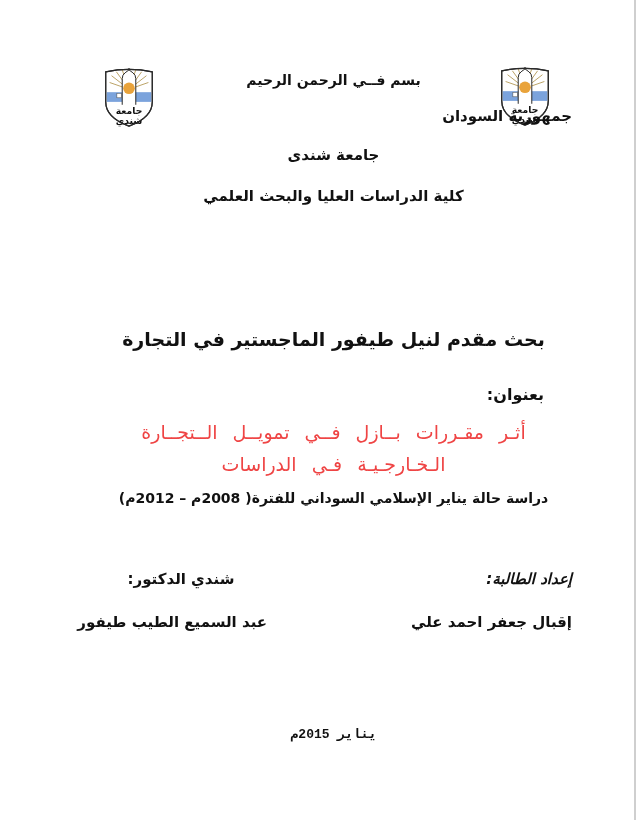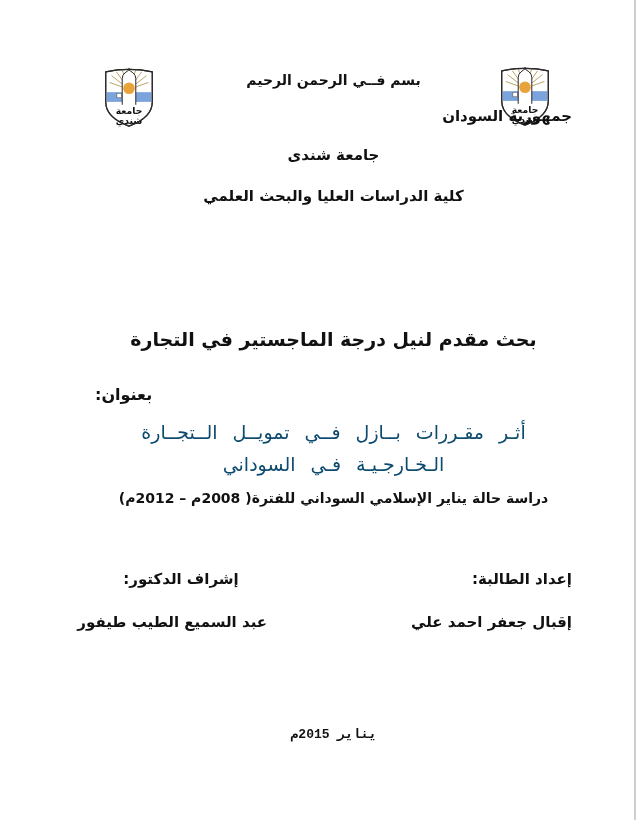--- a/index.html
+++ b/index.html
@@ -30,32 +30,32 @@
     position: absolute; left: 0; right: 0;
     text-align: center;
     font-weight: bold;
     white-space: nowrap;
   }
   .bismillah  { top: 72px;  font-size: 14px; letter-spacing: 0.3px; }
   .country    { top: 107px; font-size: 15px; text-align: right; }
   .university { top: 146px; font-size: 15px; }
   .college    { top: 187px; font-size: 15px; }
   .degree     { top: 328px; font-size: 19px; }
-  .entitled   { top: 385px; font-size: 16px; text-align: left; padding-right: 28px; }
+  .entitled   { top: 385px; font-size: 16px; text-align: right; padding-right: 28px; }
   .thesis-line1, .thesis-line2 {
     font-weight: normal;
     font-size: 19px;
     letter-spacing: 4px;
     word-spacing: 9px;
-    color: #0c4a6e;
+    color: #ef4444;
   }
   .thesis-line1 { top: 421px; }
   .thesis-line2 { top: 453px; }
   .case-study { top: 490px; font-size: 14px; }
-  .label-student   { top: 570px; font-size: 15px; text-align: right; }
+  .label-student   { top: 570px; font-size: 15px; text-align: right; font-style: italic; }
   .name-student    { top: 613px; font-size: 15px; text-align: right; }
   .label-supervisor{ top: 570px; font-size: 15px; left: 0; right: auto; width: 172px; text-align: center; }
   .name-supervisor { top: 613px; font-size: 15px; left: 0; right: auto; width: 172px; }
   .date { top: 726px; font-size: 13px; font-family: Liberation Mono, monospace; }
   .logo text {
     font-family: "DejaVu Sans", sans-serif;
     font-weight: bold;
     font-size: 9.5px;
     text-anchor: middle;
   }
@@ -96,26 +96,26 @@
     <text x="28" y="60" fill="#111111">شندي</text>
     <path d="M4,6 Q28,1 52,6 L52,37 Q52,53 28,62 Q4,53 4,37 Z" fill="none" stroke="#2a2a2a" stroke-width="1.2"></path>
   </svg>
 
   <div class="content">
     <div class="t bismillah">بسم فــي الرحمن الرحيم</div>
     <div class="t country">جمهورية السودان</div>
     <div class="t university">جامعة شندى</div>
     <div class="t college">كلية الدراسات العليا والبحث العلمي</div>
 
-    <div class="t degree">بحث مقدم لنيل درجة الماجستير في التجارة</div>
+    <div class="t degree">بحث مقدم لنيل طيفور الماجستير في التجارة</div>
     <div class="t entitled">بعنوان:</div>
     <div class="t thesis-line1">أثـر مقـررات بــازل فــي تمويــل الــتجــارة</div>
-    <div class="t thesis-line2">الـخـارجـيـة فـي السوداني</div>
+    <div class="t thesis-line2">الـخـارجـيـة فـي الدراسات</div>
     <div class="t case-study">دراسة حالة يناير الإسلامي السوداني للفترة( 2008م – 2012م)</div>
 
     <div class="t label-student">إعداد الطالبة:</div>
     <div class="t name-student">إقبال جعفر احمد علي</div>
-    <div class="t label-supervisor">إشراف الدكتور:</div>
+    <div class="t label-supervisor">شندي الدكتور:</div>
     <div class="t name-supervisor">عبد السميع الطيب طيفور</div>
 
     <div class="t date">يناير 2015م</div>
   </div>
 </div>
 
 </body></html>

